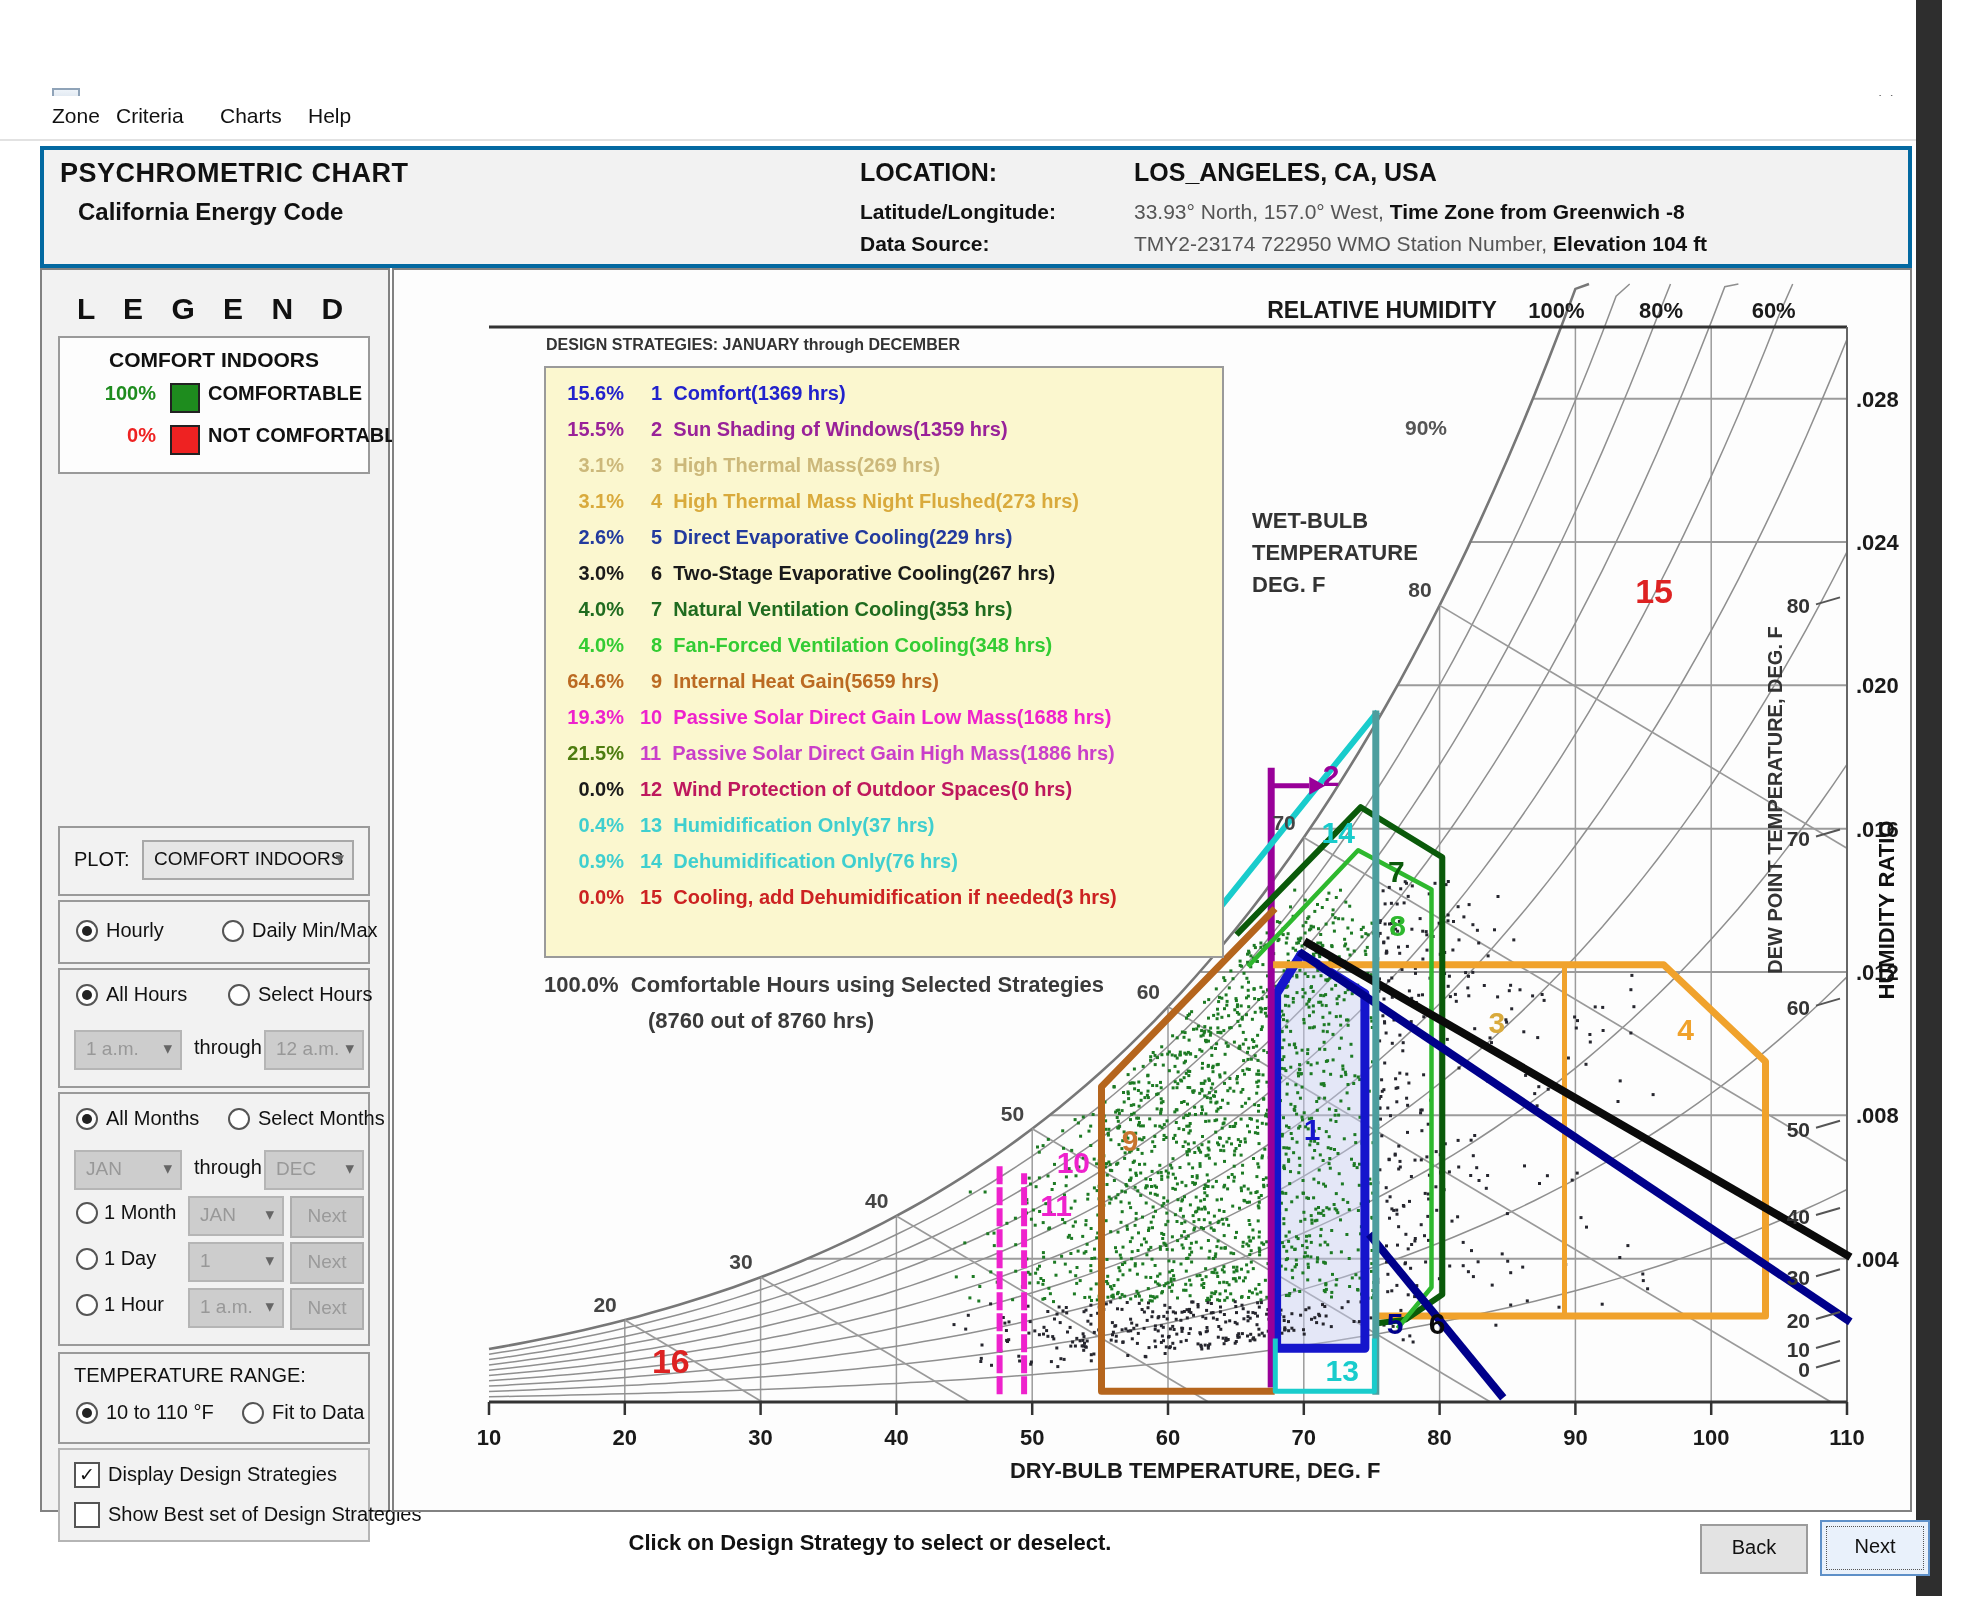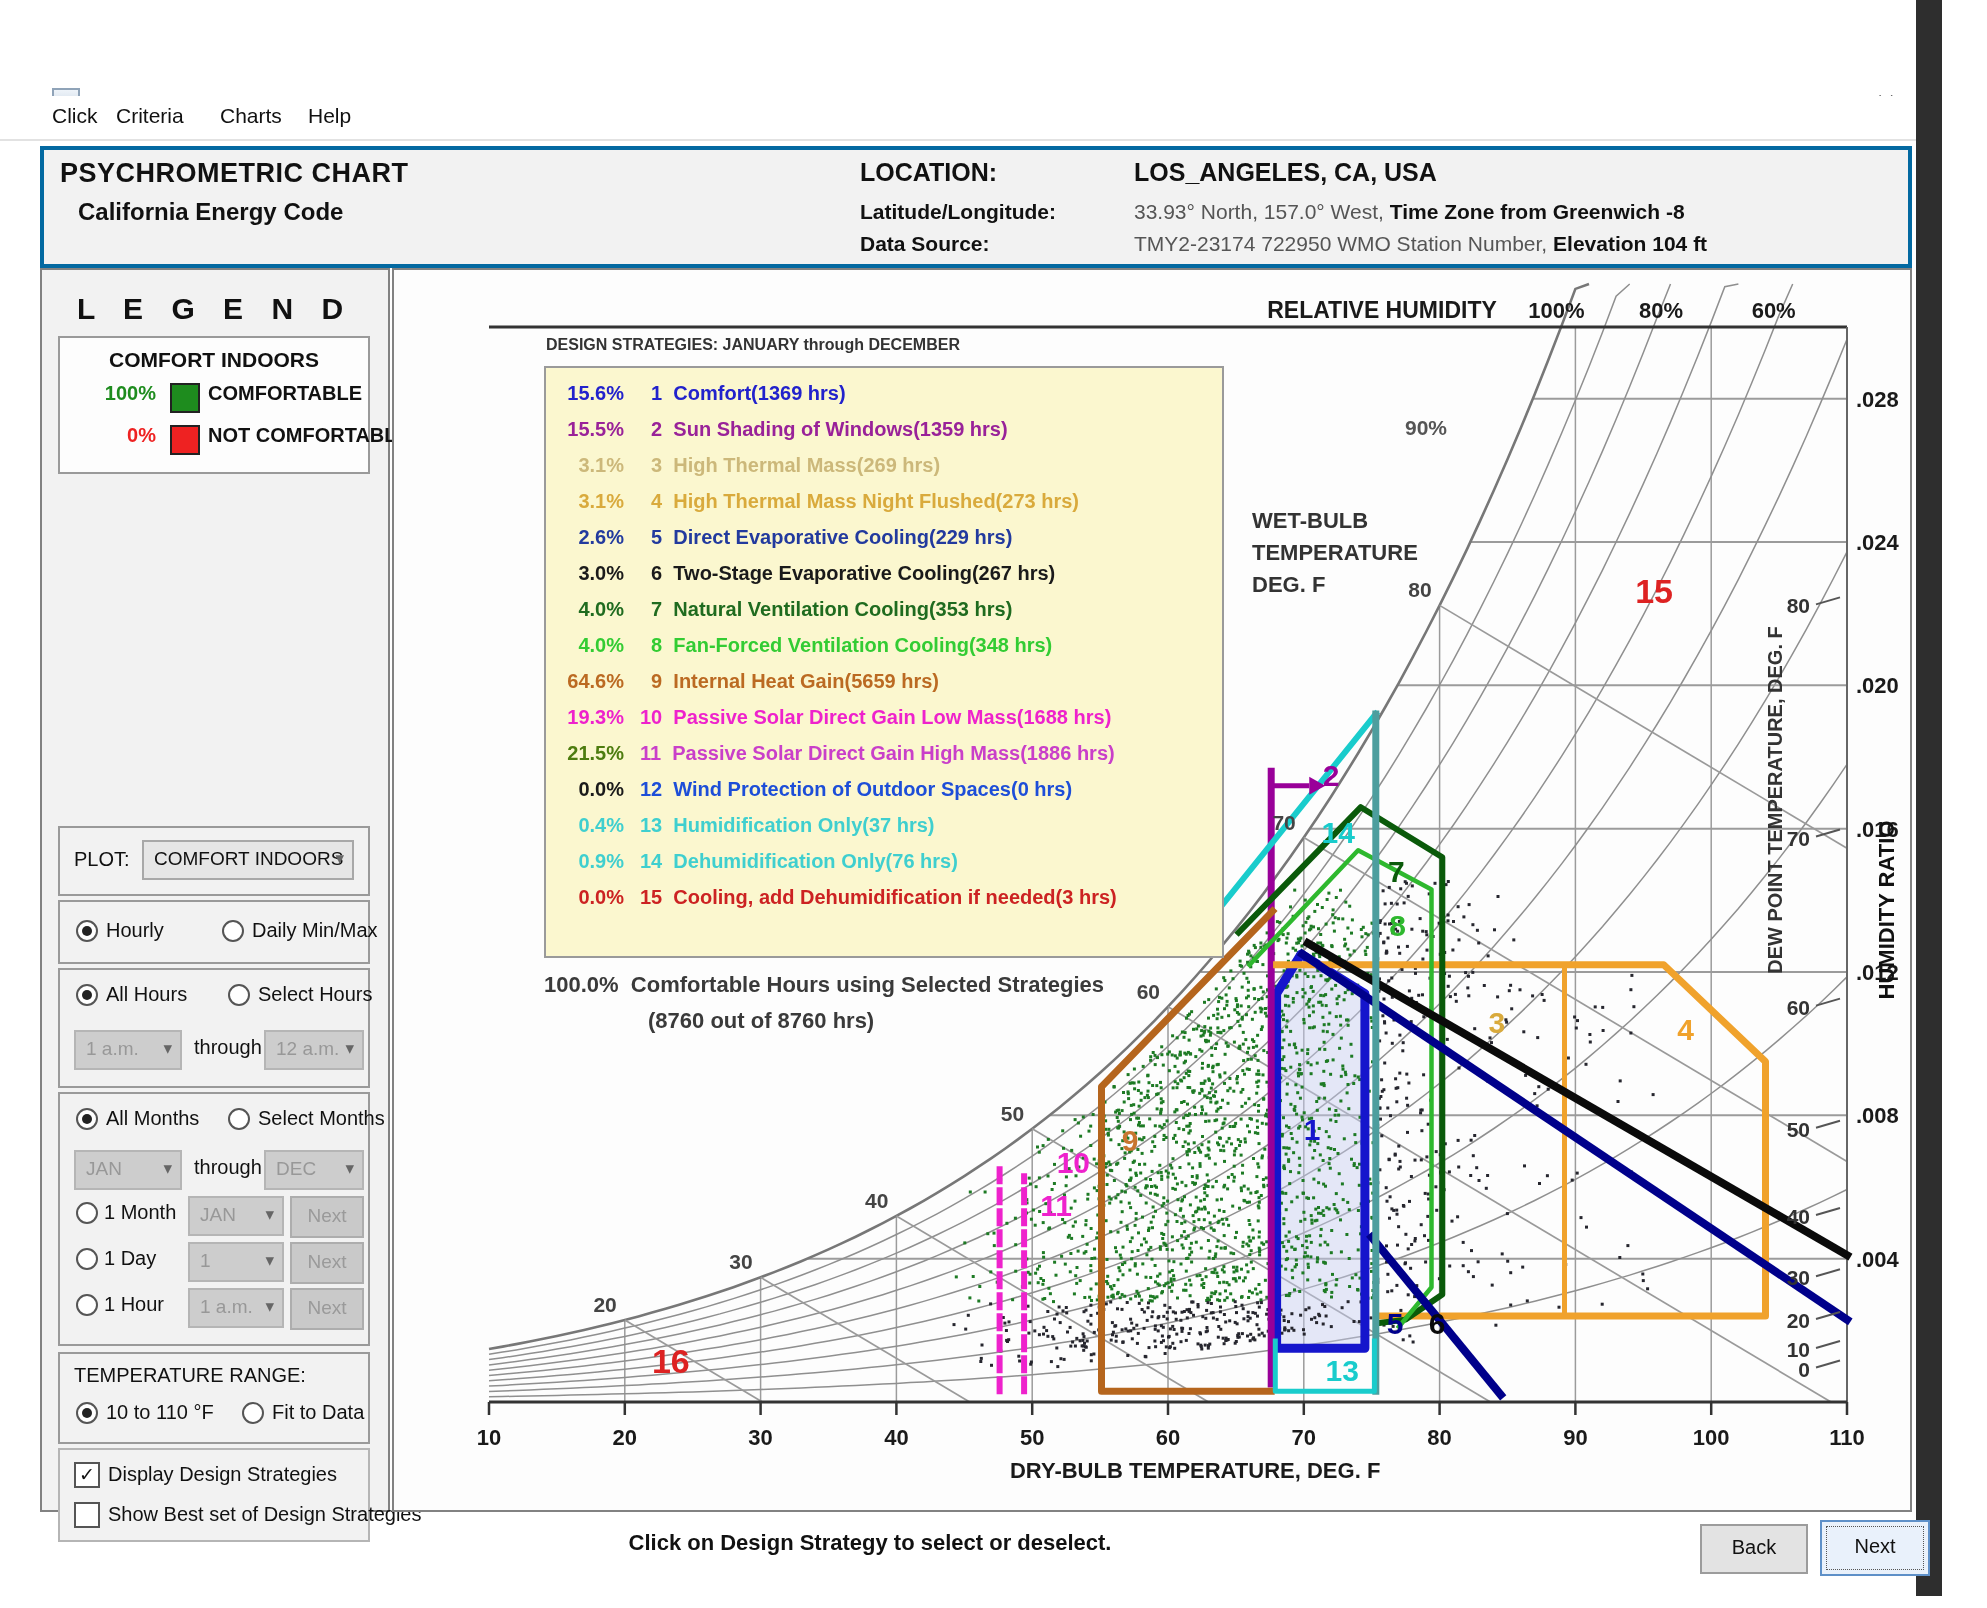--- a/index.html
+++ b/index.html
@@ -69,21 +69,21 @@
 
 <div class="abs" id="right-shade"></div>
 <div class="abs" id="titlebar">
   <div class="abs" id="app-icon"></div>
   <div class="abs" id="window-title">Climate Consultant 6.0 (Build 16, Jan 23, 2020)</div>
   <div class="abs winbtn" id="btn-min">—</div>
   <div class="abs" id="btn-max"></div>
   <div class="abs winbtn" id="btn-close">✕</div>
 </div>
 <div class="abs" id="menubar">
-  <div class="menu-item" style="left:44px">Click</div>
+  <div class="menu-item" style="left:44px">Zone</div>
   <div class="menu-item" style="left:108px">Criteria</div>
   <div class="menu-item" style="left:212px">Charts</div>
   <div class="menu-item" style="left:300px">Help</div>
 </div>
 <div class="abs" id="menu-sep"></div>
 
 <div class="abs" id="headerbox">
   <div class="abs" id="hdr-title">PSYCHROMETRIC CHART</div>
   <div class="abs" id="hdr-sub">California Energy Code</div>
   <div class="abs hdr-lab" id="loc-lab">LOCATION:</div>
@@ -2529,21 +2529,21 @@
         <div class="s-row"><span class="s-pct" style="color: rgb(153, 34, 153);">15.5%</span><span class="s-name" style="color: rgb(153, 34, 153);">  2  Sun Shading of Windows(1359 hrs)</span></div>
         <div class="s-row"><span class="s-pct" style="color: rgb(204, 184, 122);">3.1%</span><span class="s-name" style="color: rgb(204, 184, 122);">  3  High Thermal Mass(269 hrs)</span></div>
         <div class="s-row"><span class="s-pct" style="color: rgb(217, 170, 60);">3.1%</span><span class="s-name" style="color: rgb(217, 170, 60);">  4  High Thermal Mass Night Flushed(273 hrs)</span></div>
         <div class="s-row"><span class="s-pct" style="color: rgb(34, 58, 158);">2.6%</span><span class="s-name" style="color: rgb(34, 58, 158);">  5  Direct Evaporative Cooling(229 hrs)</span></div>
         <div class="s-row"><span class="s-pct" style="color: rgb(26, 26, 26);">3.0%</span><span class="s-name" style="color: rgb(26, 26, 26);">  6  Two-Stage Evaporative Cooling(267 hrs)</span></div>
         <div class="s-row"><span class="s-pct" style="color: rgb(31, 107, 31);">4.0%</span><span class="s-name" style="color: rgb(31, 107, 31);">  7  Natural Ventilation Cooling(353 hrs)</span></div>
         <div class="s-row"><span class="s-pct" style="color: rgb(51, 204, 51);">4.0%</span><span class="s-name" style="color: rgb(51, 204, 51);">  8  Fan-Forced Ventilation Cooling(348 hrs)</span></div>
         <div class="s-row"><span class="s-pct" style="color: rgb(187, 106, 34);">64.6%</span><span class="s-name" style="color: rgb(187, 106, 34);">  9  Internal Heat Gain(5659 hrs)</span></div>
         <div class="s-row"><span class="s-pct" style="color: rgb(238, 34, 204);">19.3%</span><span class="s-name" style="color: rgb(238, 34, 204);">10  Passive Solar Direct Gain Low Mass(1688 hrs)</span></div>
         <div class="s-row"><span class="s-pct" style="color: #4d7c0f;">21.5%</span><span class="s-name" style="color: rgb(201, 63, 201);">11  Passive Solar Direct Gain High Mass(1886 hrs)</span></div>
-        <div class="s-row"><span class="s-pct" style="color: rgb(26, 26, 26);">0.0%</span><span class="s-name" style="color: #1d4ed8;">12  Wind Protection of Outdoor Spaces(0 hrs)</span></div>
+        <div class="s-row"><span class="s-pct" style="color: rgb(26, 26, 26);">0.0%</span><span class="s-name" style="color: #be185d;">12  Wind Protection of Outdoor Spaces(0 hrs)</span></div>
         <div class="s-row"><span class="s-pct" style="color: rgb(63, 207, 207);">0.4%</span><span class="s-name" style="color: rgb(63, 207, 207);">13  Humidification Only(37 hrs)</span></div>
         <div class="s-row"><span class="s-pct" style="color: rgb(63, 207, 207);">0.9%</span><span class="s-name" style="color: rgb(63, 207, 207);">14  Dehumidification Only(76 hrs)</span></div>
         <div class="s-row"><span class="s-pct" style="color: rgb(204, 34, 34);">0.0%</span><span class="s-name" style="color: rgb(204, 34, 34);">15  Cooling, add Dehumidification if needed(3 hrs)</span></div>
       </div>
     </div>
   <div class="abs" id="sum-row"><span>100.0%</span>&nbsp;&nbsp;<span>Comfortable Hours using Selected Strategies</span></div>
   <div class="abs" id="sum-row2">(8760 out of 8760 hrs)</div>
 </div>
 
 <div class="abs" id="footer-hint">Click on Design Strategy to select or deselect.</div>

